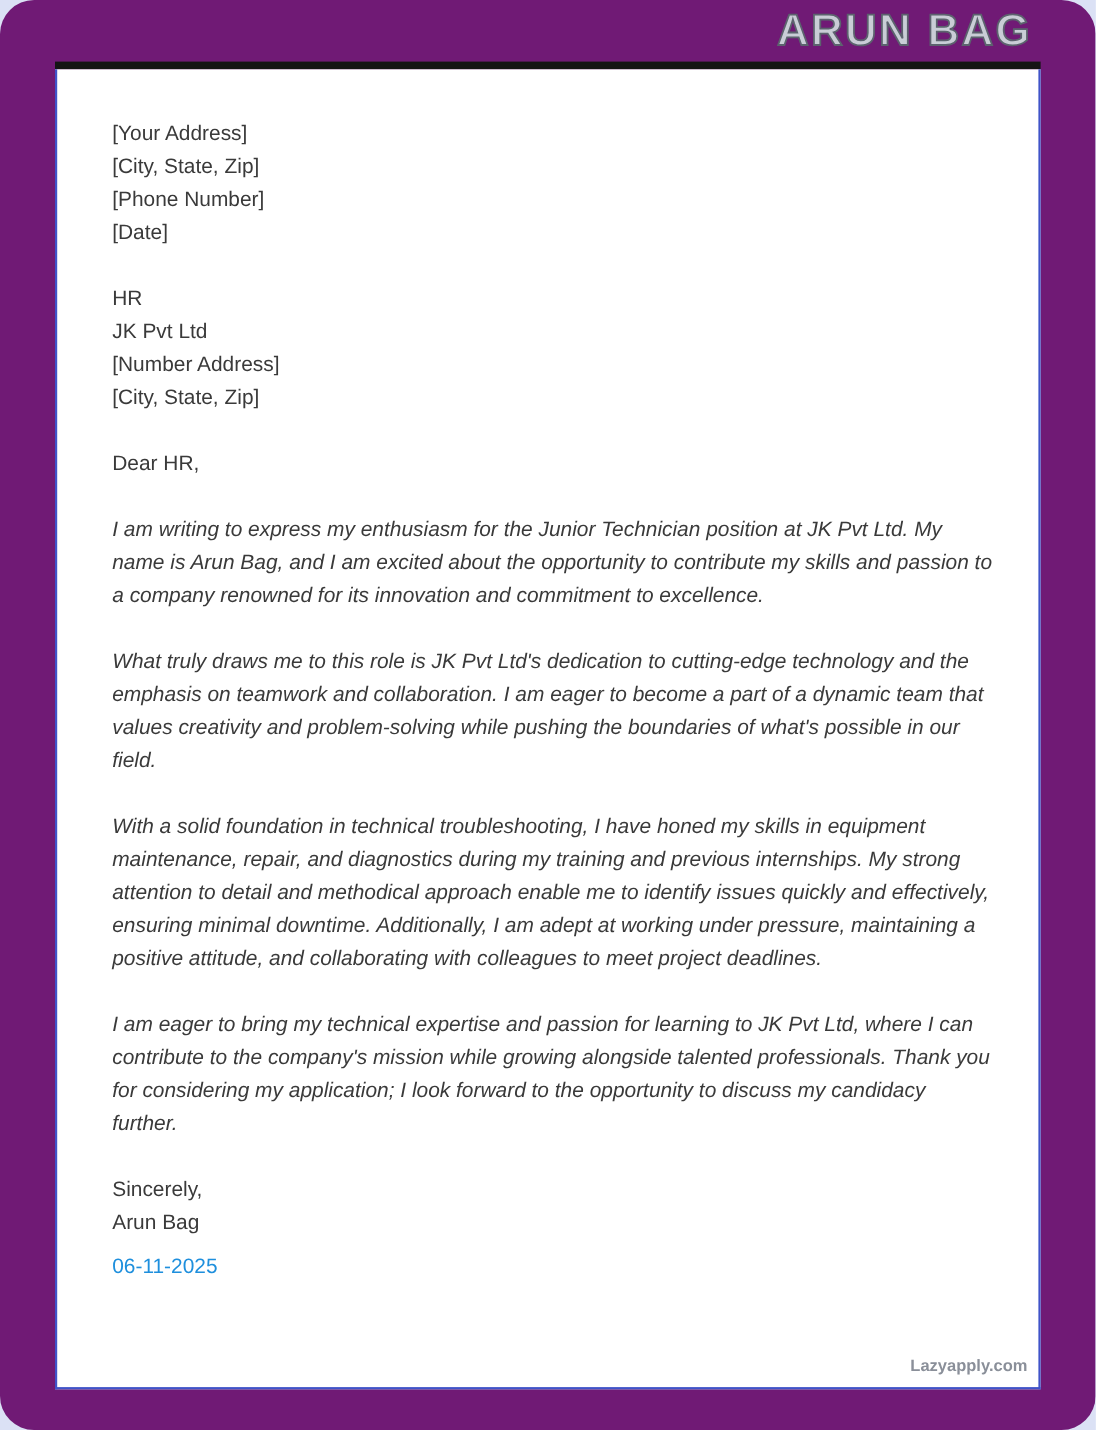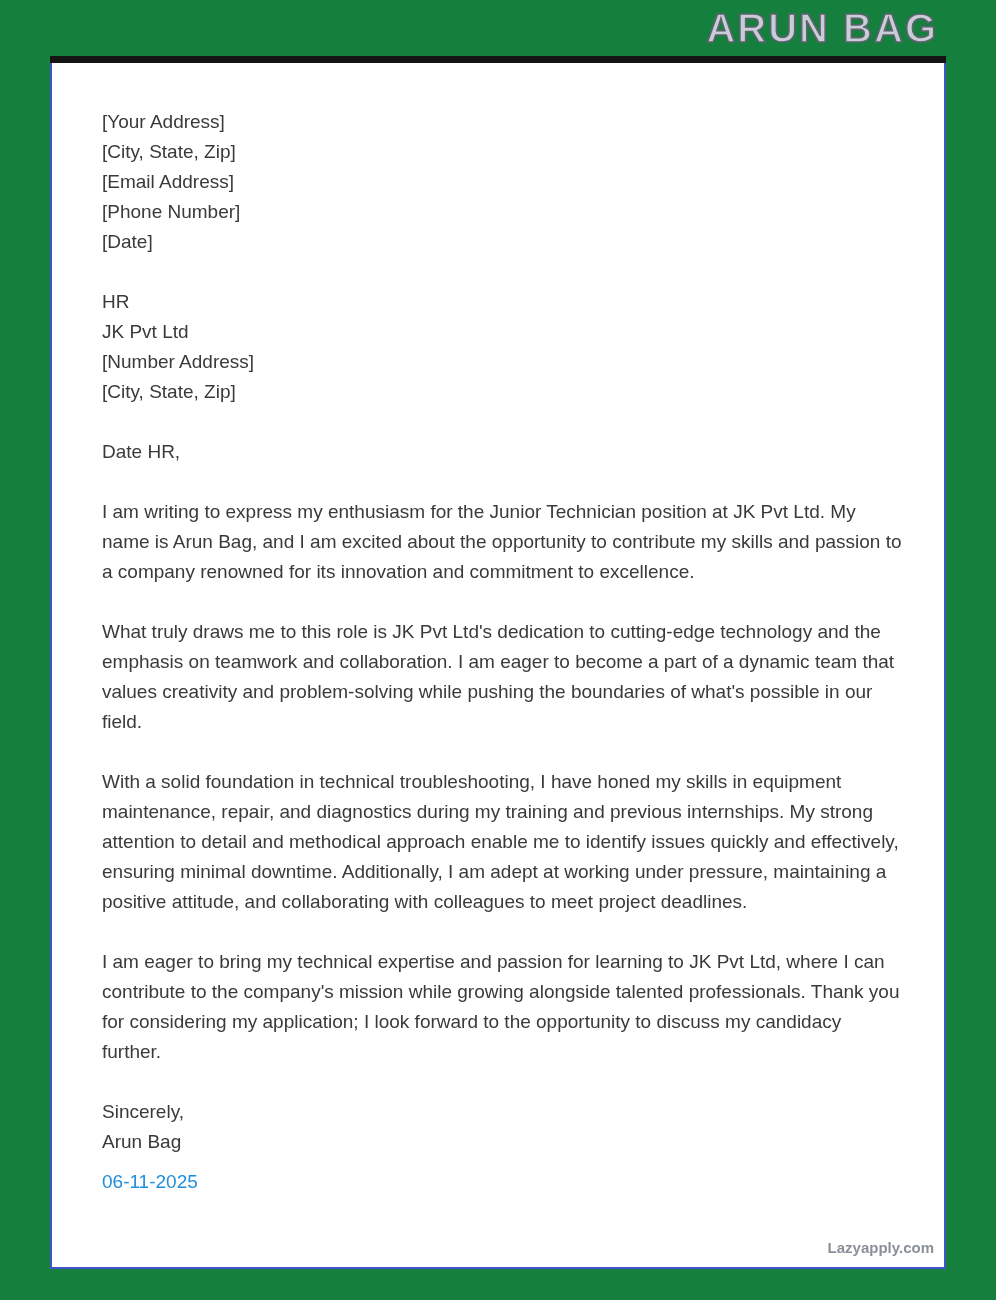--- a/index.html
+++ b/index.html
@@ -6,22 +6,23 @@
   html, body {
     margin: 0;
     padding: 0;
     background: #dbe1f5;
     font-family: "Liberation Sans", "DejaVu Sans", sans-serif;
   }
   .canvas {
     width: 996px;
     min-height: 1300px;
     margin: 0 auto;
-    background: #15803d;
+    background: #701a75;
     padding: 0 50px 30px 50px;
+    border-radius: 31px;
   }
   .header-area {
     height: 56px;
     display: flex;
     align-items: center;
     justify-content: flex-end;
     padding-right: 8px;
   }
   .brand-name {
     font-size: 40px;
@@ -43,21 +44,21 @@
     border: 2px solid #4053c8;
     border-top: none;
     min-height: 1200px;
     padding: 44px 40px 70px 50px;
     color: #3a3a3a;
     font-size: 19px;
     line-height: 30px;
   }
   .block { margin: 0 0 30px 0; }
   .line { white-space: pre-wrap; }
-  .para { margin: 0 0 30px 0; }
+  .para { margin: 0 0 30px 0; font-style: italic; }
   .sig-block { margin: 0; }
   .date-line {
     margin-top: 10px;
     color: #1e8fdd;
   }
   .watermark {
     position: absolute;
     right: 10px;
     bottom: 4px;
     font-size: 15px;
@@ -74,34 +75,33 @@
     <div class="brand-name">ARUN BAG</div>
   </div>
 
   <div class="top-bar"></div>
 
   <div class="page">
 
     <div class="block">
       <div class="line">[Your Address]</div>
       <div class="line">[City, State, Zip]</div>
-      <div class="line">[Email Address]</div>
       <div class="line">[Phone Number]</div>
       <div class="line">[Date]</div>
     </div>
 
     <div class="block">
       <div class="line">HR</div>
       <div class="line">JK Pvt Ltd</div>
       <div class="line">[Number Address]</div>
       <div class="line">[City, State, Zip]</div>
     </div>
 
     <div class="block">
-      <div class="line">Date HR,</div>
+      <div class="line">Dear HR,</div>
     </div>
 
     <p class="para">I am writing to express my enthusiasm for the Junior Technician position at JK Pvt Ltd. My name is Arun Bag, and I am excited about the opportunity to contribute my skills and passion to a company renowned for its innovation and commitment to excellence.</p>
     <p class="para">What truly draws me to this role is JK Pvt Ltd's dedication to cutting-edge technology and the emphasis on teamwork and collaboration. I am eager to become a part of a dynamic team that values creativity and problem-solving while pushing the boundaries of what's possible in our field.</p>
     <p class="para">With a solid foundation in technical troubleshooting, I have honed my skills in equipment maintenance, repair, and diagnostics during my training and previous internships. My strong attention to detail and methodical approach enable me to identify issues quickly and effectively, ensuring minimal downtime. Additionally, I am adept at working under pressure, maintaining a positive attitude, and collaborating with colleagues to meet project deadlines.</p>
     <p class="para">I am eager to bring my technical expertise and passion for learning to JK Pvt Ltd, where I can contribute to the company's mission while growing alongside talented professionals. Thank you for considering my application; I look forward to the opportunity to discuss my candidacy further.</p>
 
     <div class="sig-block">
       <div class="line">Sincerely,</div>
       <div class="line">Arun Bag</div>

